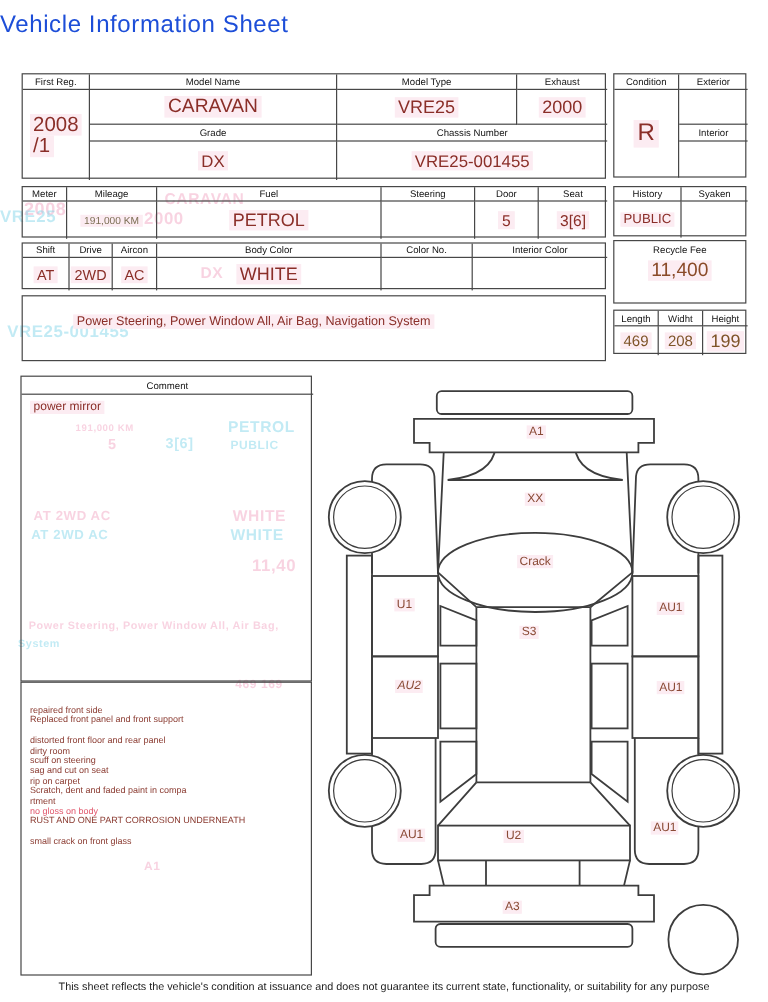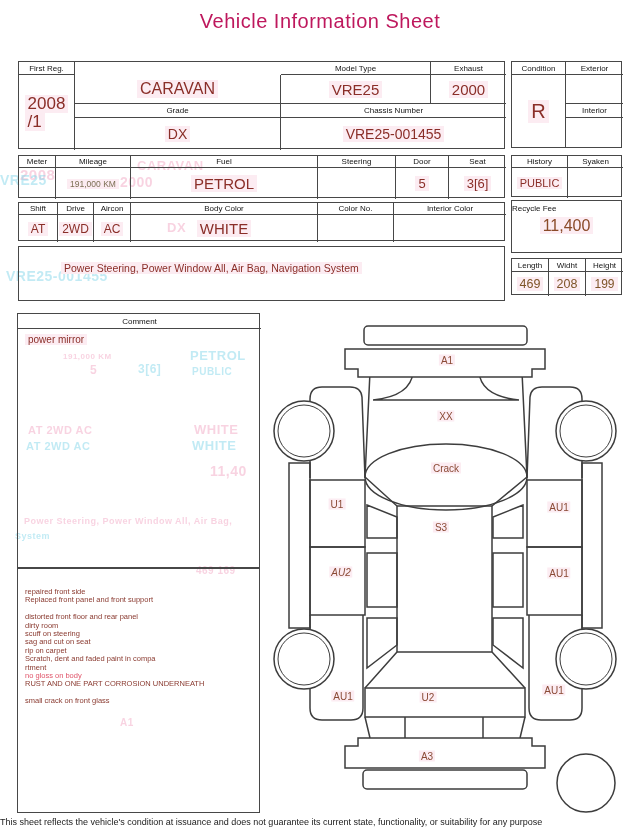--- a/index.html
+++ b/index.html
@@ -11,42 +11,42 @@
     --note-red:#e0556a;
     --ghost-pink:#f2a9c5;
     --ghost-cyan:#86d7ea;
     --diagram-line:#3d3d3d;
     --diagram-label:#8a4a35;
     --dim-brown:#7e5428;
   }
   html,body{margin:0;padding:0;}
   body{font-family:"Liberation Sans", sans-serif; background:#ffffff;}
   .page{position:relative;width:640px;height:835px;background:#fff;overflow:hidden;}
-  .title{position:absolute;left:0;top:10px;width:100%;text-align:center;
-         font-size:20px;color:#be185d;letter-spacing:.5px;}
+  .title{position:absolute;left:0;top:10px;width:100%;
+         font-size:20px;color:#1d4ed8;letter-spacing:.5px;}
   .box{position:absolute;border:1px solid var(--line);box-sizing:border-box;background:transparent;z-index:4;}
   .cell{position:absolute;box-sizing:border-box;border-right:1px solid var(--line);
         border-bottom:1px solid var(--line);display:flex;align-items:center;justify-content:center;}
   .nbr{border-right:none}.nbb{border-bottom:none}
   .lbl{font-size:8px;color:#141414;white-space:nowrap;}
   .val{color:var(--value-red);}
   .hl{background:var(--highlight);padding:0 3px;white-space:nowrap;}
   .hl:empty{background:none;padding:0;}
   .frv{display:flex;flex-direction:column;align-items:flex-start;font-size:17px;line-height:18px;}
   .ghost{position:absolute;font-weight:bold;opacity:.5;white-space:nowrap;z-index:1;letter-spacing:.5px;}
   .ghost.pink{color:var(--ghost-pink);}
   .ghost.cyan{color:var(--ghost-cyan);}
   .diagram{position:absolute;left:270px;top:310px;width:370px;height:505px;z-index:3;}
   .diagram svg{position:absolute;left:0;top:0;stroke:var(--diagram-line);fill:none;stroke-width:1.5;}
   .dlabel{position:absolute;transform:translate(-50%,-50%);font-size:10px;line-height:11px;
           color:var(--diagram-label);background:var(--highlight);padding:0 2px;white-space:nowrap;}
   .note-lines{position:absolute;left:7px;top:19px;right:4px;font-size:7.5px;line-height:8.4px;color:var(--note-text);}
   .note-line{min-height:8.4px;white-space:nowrap;}
   .note-line.red{color:var(--note-red);}
-  .footer{position:absolute;left:0;top:817px;width:100%;font-size:9px;color:#222;}
+  .footer{position:absolute;left:0;top:817px;width:100%;text-align:center;font-size:9px;color:#222;}
   .eq-text{position:absolute;left:6px;top:15px;font-size:10.5px;color:var(--value-red);padding-left:36px;}
   .cm-text{position:absolute;left:7px;top:20px;font-size:10px;color:var(--value-red);}
 </style>
 </head>
 <body>
 
 <div class="page">
 
   <div class="title">Vehicle Information Sheet</div>
 
@@ -69,20 +69,21 @@
       <div class="ghost cyan" style="left: 192px; top: 438px; font-size: 13px;">WHITE</div>
       <div class="ghost pink" style="left: 210px; top: 463px; font-size: 14px;">11,40</div>
       <div class="ghost pink" style="left: 24px; top: 516px; font-size: 9px;">Power Steering, Power Window  All, Air Bag,</div>
       <div class="ghost cyan" style="left: 15px; top: 531px; font-size: 9px;">System</div>
       <div class="ghost pink" style="left: 196px; top: 565px; font-size: 10px;">469  169</div>
       <div class="ghost pink" style="left: 120px; top: 717px; font-size: 10px;">A1</div>
     </div>
 
   <div class="box" style="left:18px;top:61px;width:487px;height:88px">
     <div class="cell lbl" style="left:0;top:0;width:56px;height:13px">First Reg.</div>
+    <div class="cell lbl" style="left:56px;top:0;width:206px;height:13px">Model Name</div>
     <div class="cell lbl" style="left:262px;top:0;width:150px;height:13px">Model Type</div>
     <div class="cell lbl nbr" style="left:412px;top:0;width:75px;height:13px">Exhaust</div>
 
     <div class="cell val nbb" style="left:0;top:13px;width:56px;height:75px">
       <div class="frv">
         <span class="hl">2008</span>
         <span class="hl">/1</span>
       </div>
     </div>
     <div class="cell val" style="left:56px;top:13px;width:206px;height:29px;font-size:16px">
@@ -181,39 +182,39 @@
       </div>
     <div class="cell val nbb" style="left:299px;top:12px;width:76px;height:27px">
         <span class="hl"></span>
       </div>
     <div class="cell val nbb nbr" style="left:375px;top:12px;width:112px;height:27px">
         <span class="hl"></span>
       </div>
   </div>
 
   <div class="box" style="left:511px;top:200px;width:111px;height:53px">
-    <div style="position:absolute;left:0;top:3px;width:100%;text-align:left;font-size:8px;color:#141414">Recycle Fee</div>
+    <div style="position:absolute;left:0;top:3px;width:100%;text-align:center;font-size:8px;color:#141414">Recycle Fee</div>
     <div style="position:absolute;left:0;top:16px;width:100%;text-align:center;font-size:16px;color:#8a4a28"><span class="hl">11,400</span></div>
   </div>
 
   <div class="box" style="left:18px;top:246px;width:487px;height:55px">
     <div class="eq-text"><span class="hl">Power Steering, Power Window  All, Air Bag, Navigation System</span></div>
   </div>
 
   <div class="box" style="left:511px;top:258px;width:111px;height:37px">
     <div class="cell lbl" style="left:0;top:0;width:37px;height:13px">Length</div>
     <div class="cell lbl" style="left:37px;top:0;width:37px;height:13px">Widht</div>
     <div class="cell lbl nbr" style="left:74px;top:0;width:37px;height:13px">Height</div>
     <div class="cell nbb" style="left:0;top:13px;width:37px;height:24px;font-size:12.5px;color:var(--dim-brown)">
         <span class="hl">469</span>
       </div>
     <div class="cell nbb" style="left:37px;top:13px;width:37px;height:24px;font-size:12.5px;color:var(--dim-brown)">
         <span class="hl">208</span>
       </div>
-    <div class="cell nbb nbr" style="left:74px;top:13px;width:37px;height:24px;font-size:12px;color:var(--dim-brown)">
+    <div class="cell nbb nbr" style="left:74px;top:13px;width:37px;height:24px;font-size:15px;color:var(--dim-brown)">
         <span class="hl">199</span>
       </div>
   </div>
 
   <div class="box" style="left:17px;top:313px;width:243px;height:255px">
     <div class="cell lbl nbr" style="left:0;top:0;width:243px;height:15px">Comment</div>
     <div class="cm-text"><span class="hl">power mirror</span></div>
   </div>
 
   <div class="box" style="left:17px;top:568px;width:243px;height:245px">

